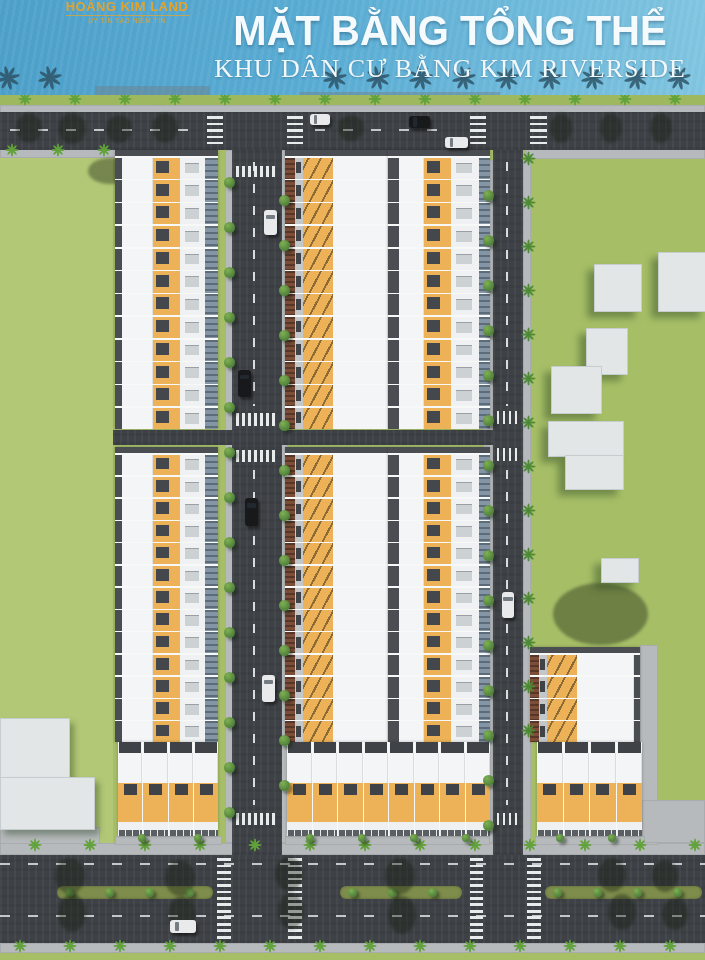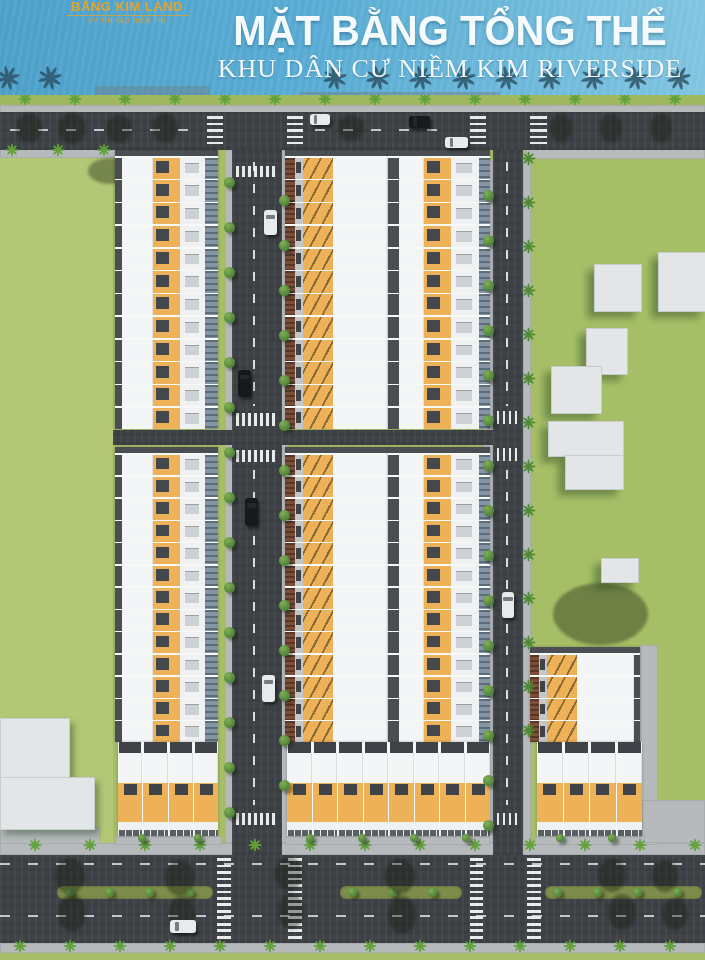--- a/index.html
+++ b/index.html
@@ -1927,26 +1927,26 @@
       <div style="position: absolute; left: 502px; top: 592px; width: 12px; height: 26px; background: rgb(233, 234, 235); border-radius: 3px; box-shadow: rgba(0, 0, 0, 0.45) 2px 3px 3px;">
         <div style="position: absolute; left: 12%; right: 12%; top: 18%; height: 16%; background: rgba(40, 50, 62, 0.6); border-radius: 1px;"></div>
       </div>
       <div style="position: absolute; left: 170px; top: 920px; width: 26px; height: 13px; background: rgb(233, 234, 235); border-radius: 3px; box-shadow: rgba(0, 0, 0, 0.45) 2px 3px 3px;">
         <div style="position: absolute; top: 12%; bottom: 12%; left: 20%; width: 16%; background: rgba(40, 50, 62, 0.6); border-radius: 1px;"></div>
       </div>
     </div>
 
   <div id="banner">
     <div id="logo">
-      <div id="logo-name">BẰNG KIM LAND</div>
+      <div id="logo-name">HOÀNG KIM LAND</div>
       <div id="logo-tag">UY TÍN TẠO NIỀM TIN</div>
     </div>
     <div id="titles">
       <div id="main-title">MẶT BẰNG TỔNG THỂ</div>
-      <div id="sub-title">KHU DÂN CƯ NIỀM KIM RIVERSIDE</div>
+      <div id="sub-title">KHU DÂN CƯ BẰNG KIM RIVERSIDE</div>
     </div>
   <div style="position: absolute; left: 95px; top: 86px; width: 115px; height: 10px; background: rgba(110, 130, 142, 0.5); z-index: 1;"></div>
       <div style="position: absolute; left: 300px; top: 92px; width: 200px; height: 14px; background: rgba(110, 130, 142, 0.5); z-index: 1;"></div>
       <div style="position: absolute; left: -5px; top: 65px; width: 26px; height: 26px; opacity: 0.8; transform: rotate(-14deg); z-index: 1;"><svg viewBox="-11 -11 22 22" width="100%" height="100%" style="overflow:visible">
           <g fill="#2b5062">
             <ellipse cx="5" cy="0" rx="5.2" ry="1.5" transform="rotate(0)"></ellipse>
             <ellipse cx="5" cy="0" rx="5.2" ry="1.5" transform="rotate(45)"></ellipse>
             <ellipse cx="5" cy="0" rx="5.2" ry="1.5" transform="rotate(90)"></ellipse>
             <ellipse cx="5" cy="0" rx="5.2" ry="1.5" transform="rotate(135)"></ellipse>
             <ellipse cx="5" cy="0" rx="5.2" ry="1.5" transform="rotate(180)"></ellipse>

